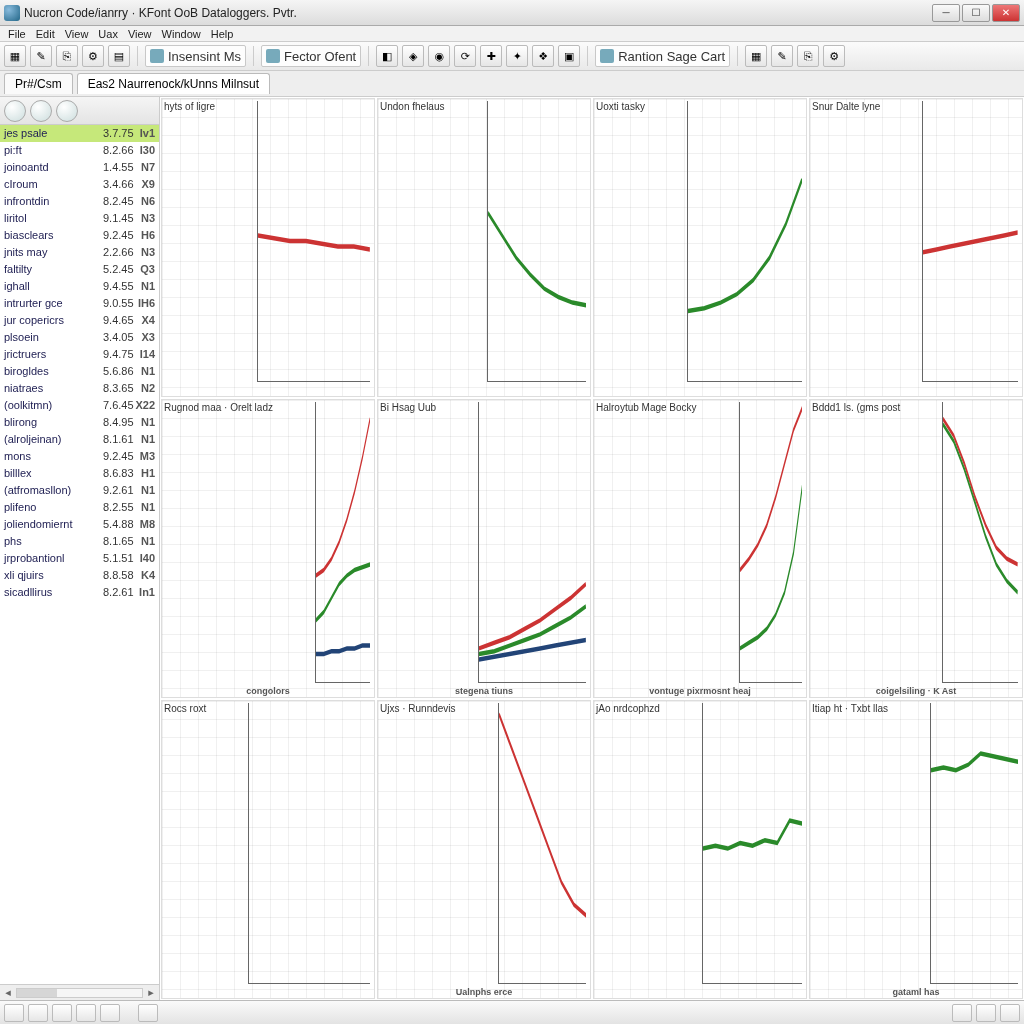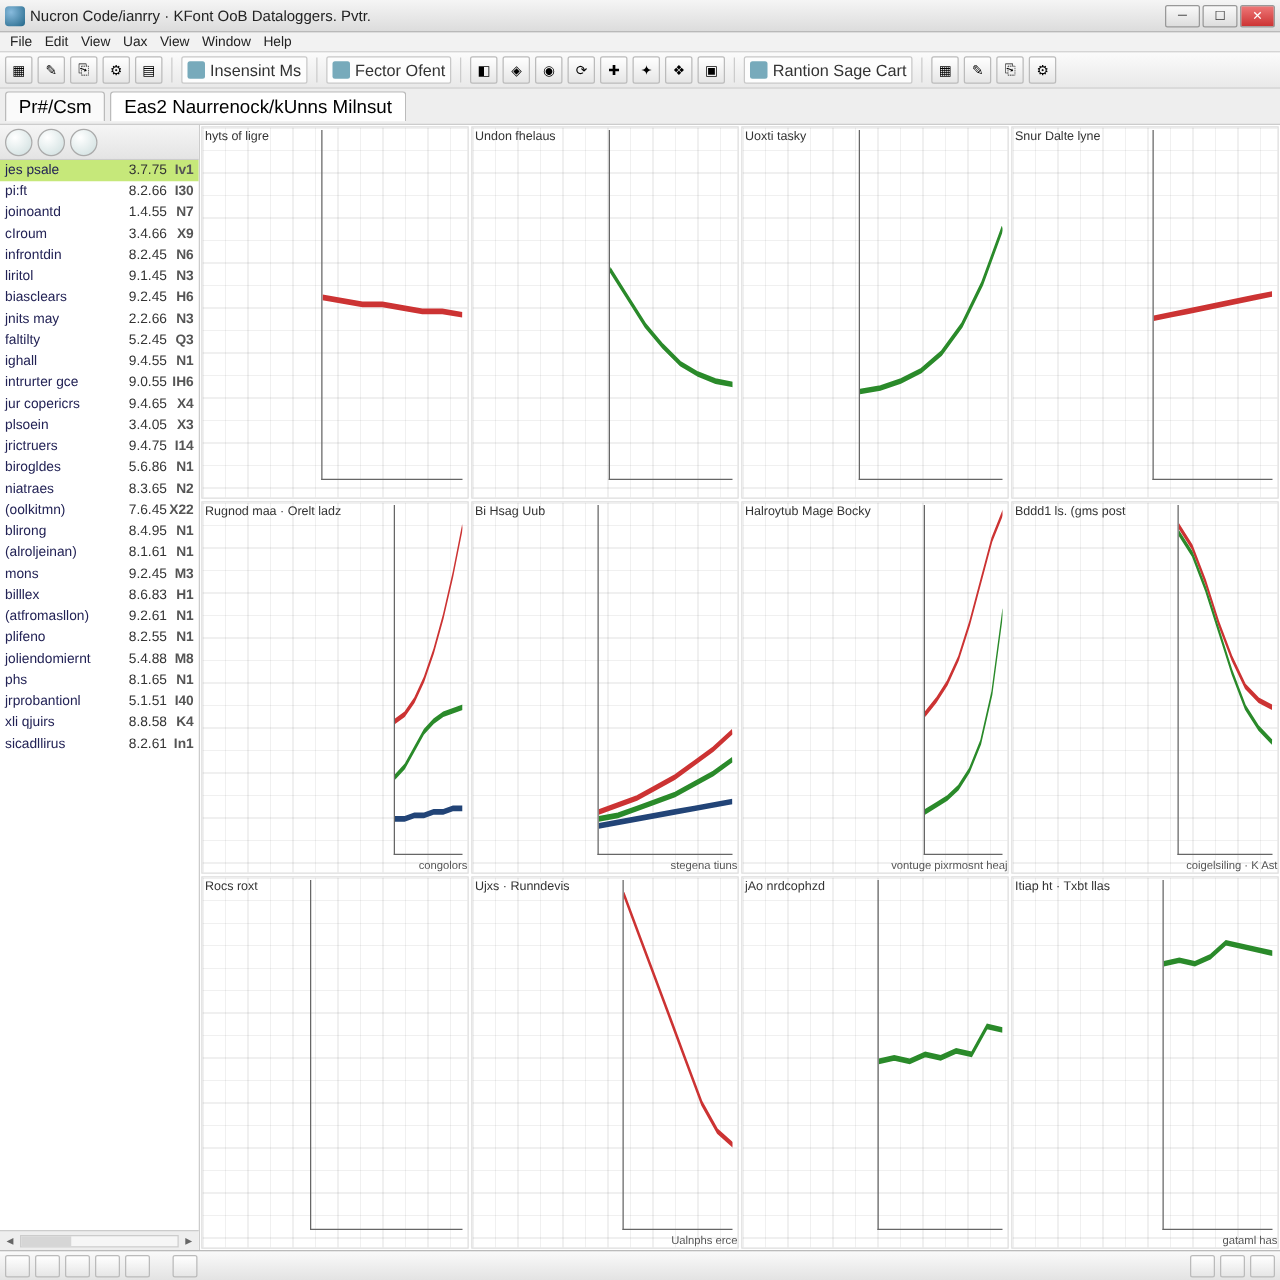--- a/index.html
+++ b/index.html
@@ -62,21 +62,21 @@
   background: #fdfdfd; height: 22px;
   display: flex; align-items: center; gap: 4px;
 }
 .tlabel .ico { width: 14px; height: 14px; background: #7ab; border-radius: 2px; }
 
 .tabstrip {
   background: #eee; border-bottom: 1px solid #ccc;
   display: flex; padding: 2px 4px; gap: 4px;
 }
 .tab {
-  padding: 3px 10px; font-size: 15px;
+  padding: 3px 10px; font-size: 12px;
   background: #fafafa; border: 1px solid #bbb;
   border-bottom: none; border-radius: 3px 3px 0 0;
 }
 .tab.active { background: #fff; }
 
 .main {
   flex: 1; display: flex; min-height: 0;
 }
 .sidebar {
   width: 160px;
@@ -136,21 +136,21 @@
   padding: 2px 2px 0;
   white-space: nowrap; overflow: hidden;
 }
 .plot {
   flex: 1; position: relative;
   margin: 2px 4px 14px 16px;
   border-left: 1px solid #666; border-bottom: 1px solid #666;
 }
 .xlabel {
   position: absolute; bottom: 1px; left: 0; right: 0;
-  font-size: 9px; color: #555; text-align: right;
+  font-size: 9px; color: #555; text-align: center; font-weight: bold;
 }
 svg.lines { position: absolute; inset: 0; width: 100%; height: 100%; }
 .lines path { fill: none; stroke-width: 1.6; }
 .red { stroke: #c33; }
 .green { stroke: #2a8a2a; }
 .blue { stroke: #247; }
 
 .status {
   height: 24px; background: linear-gradient(#fafafa,#e3e3e3);
   border-top: 1px solid #bbb; display: flex; align-items: center;

